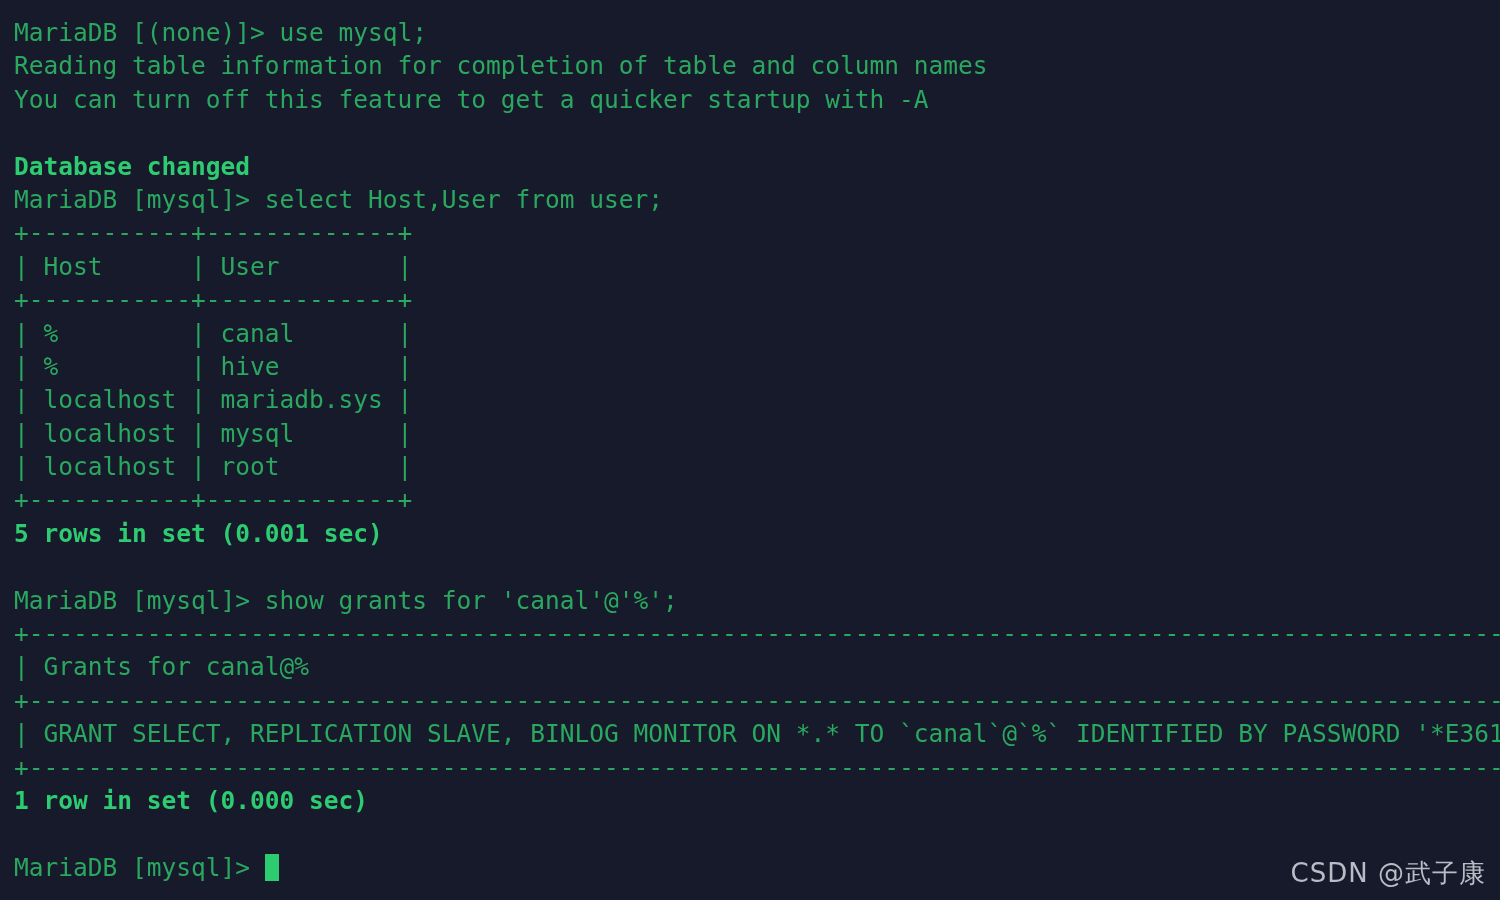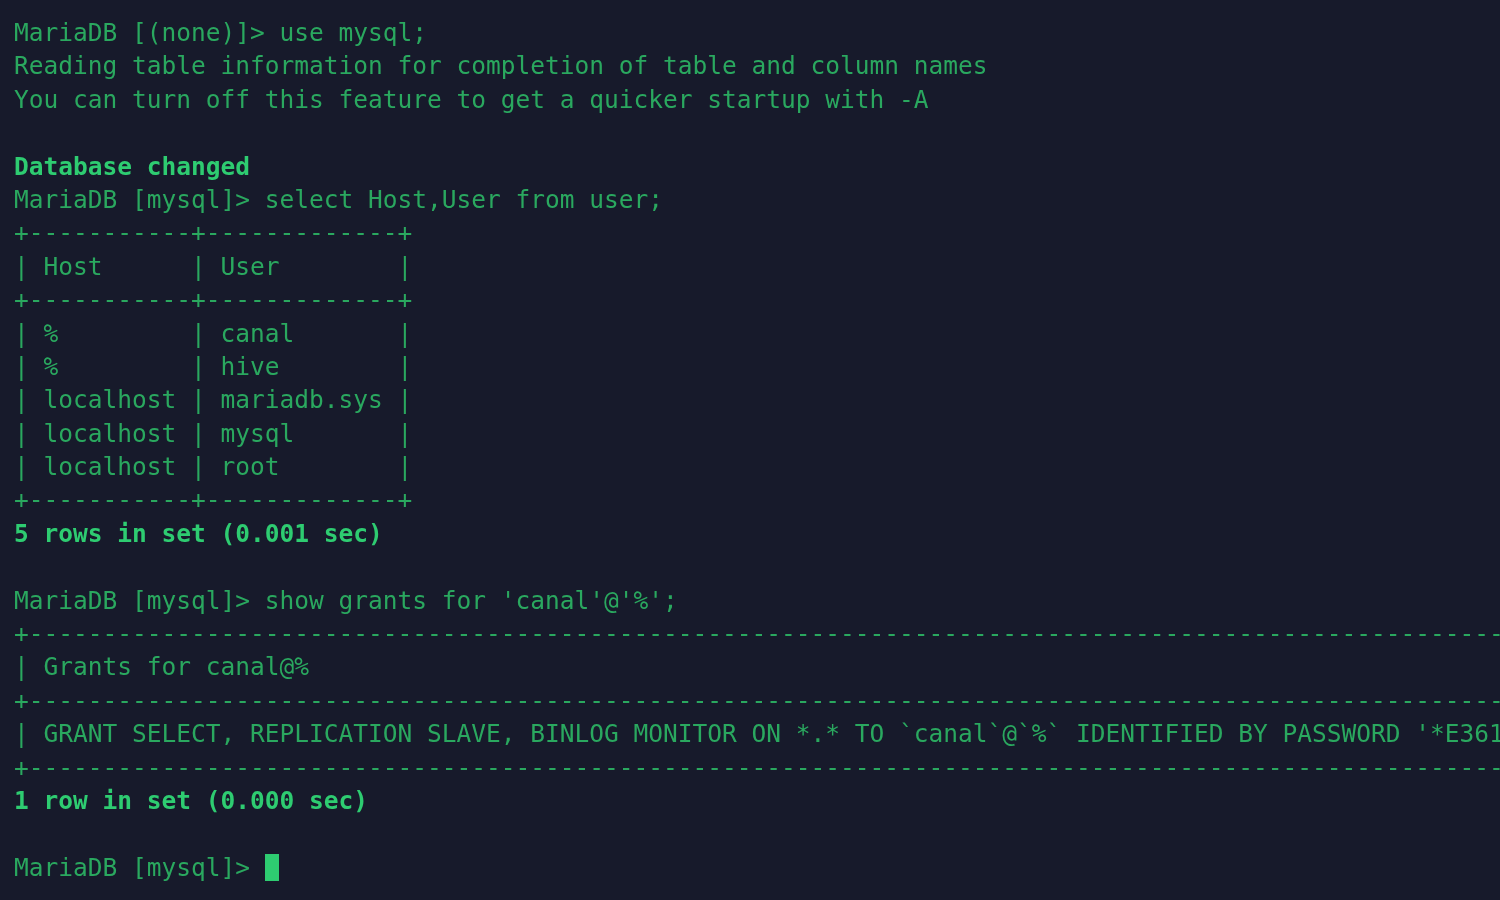--- a/index.html
+++ b/index.html
@@ -54,13 +54,14 @@
     color: #b9bcc6;
     letter-spacing: 1px;
     white-space: pre;
   }
 </style>
 </head>
 <body>
 
 <div id="terminal">
   <div id="screen"><div class="line"><span>MariaDB [(none)]&gt; use mysql;</span></div><div class="line"><span>Reading table information for completion of table and column names</span></div><div class="line"><span>You can turn off this feature to get a quicker startup with -A</span></div><div class="line blank"><span>&nbsp;</span></div><div class="line bold"><span>Database changed</span></div><div class="line"><span>MariaDB [mysql]&gt; select Host,User from user;</span></div><div class="line"><span>+-----------+-------------+</span></div><div class="line"><span>| Host      | User        |</span></div><div class="line"><span>+-----------+-------------+</span></div><div class="line"><span>| %         | canal       |</span></div><div class="line"><span>| %         | hive        |</span></div><div class="line"><span>| localhost | mariadb.sys |</span></div><div class="line"><span>| localhost | mysql       |</span></div><div class="line"><span>| localhost | root        |</span></div><div class="line"><span>+-----------+-------------+</span></div><div class="line bold"><span>5 rows in set (0.001 sec)</span></div><div class="line blank"><span>&nbsp;</span></div><div class="line"><span>MariaDB [mysql]&gt; show grants for 'canal'@'%';</span></div><div class="line"><span>+-------------------------------------------------------------------------------------------------------+</span></div><div class="line"><span>| Grants for canal@%                                                                                      |</span></div><div class="line"><span>+-------------------------------------------------------------------------------------------------------+</span></div><div class="line"><span>| GRANT SELECT, REPLICATION SLAVE, BINLOG MONITOR ON *.* TO `canal`@`%` IDENTIFIED BY PASSWORD '*E3619321C1A937C46A0D8BD1DAC39F93B27D4458' |</span></div><div class="line"><span>+-------------------------------------------------------------------------------------------------------+</span></div><div class="line bold"><span>1 row in set (0.000 sec)</span></div><div class="line blank"><span>&nbsp;</span></div><div class="line"><span>MariaDB [mysql]&gt; </span><span class="cursor"></span></div></div>
+  <div id="watermark">CSDN @武子康</div>
 </div>
 
 </body></html>

